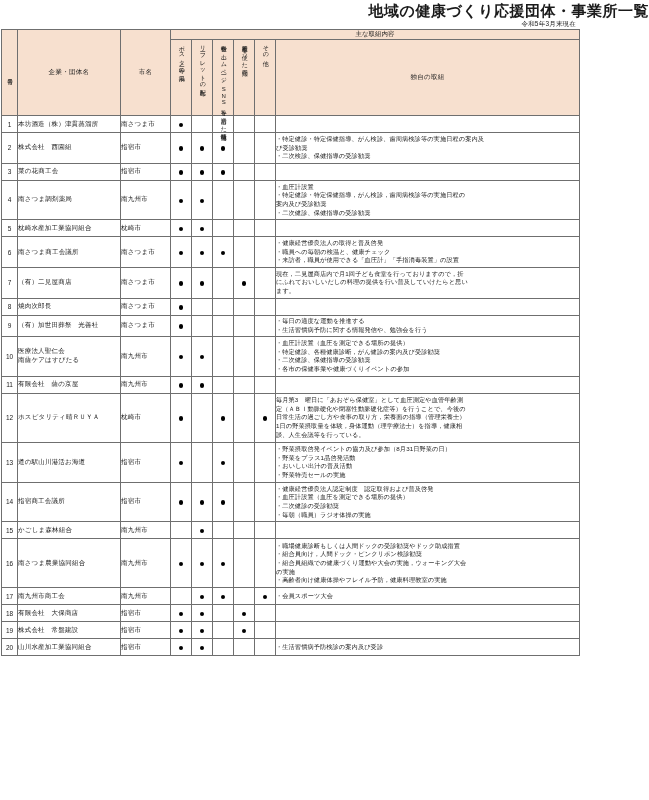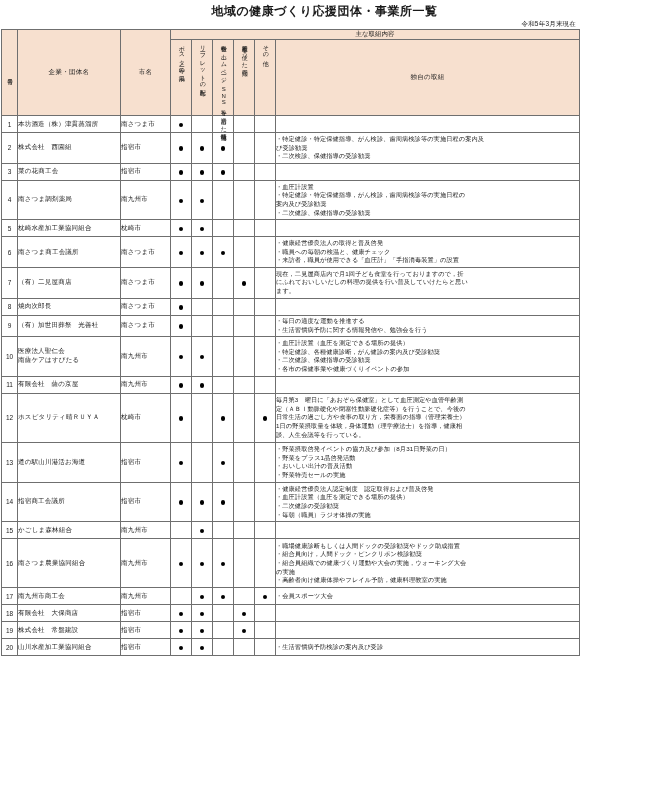--- a/index.html
+++ b/index.html
@@ -14,22 +14,22 @@
     color: #1a1a1a;
     overflow: hidden;
   }
   .page {
     position: relative;
     width: 649px;
     height: 800px;
     box-sizing: border-box;
   }
   .doc-title {
-    text-align: center;
-    font-size: 12px;
+    text-align: right;
+    font-size: 15px;
     font-weight: bold;
     letter-spacing: 0.5px;
     margin: 4px 0 0 0;
     padding: 0 0 1px 0;
     line-height: 14px;
   }
   .asof {
     text-align: right;
     font-size: 6.5px;
     padding-right: 73px;

